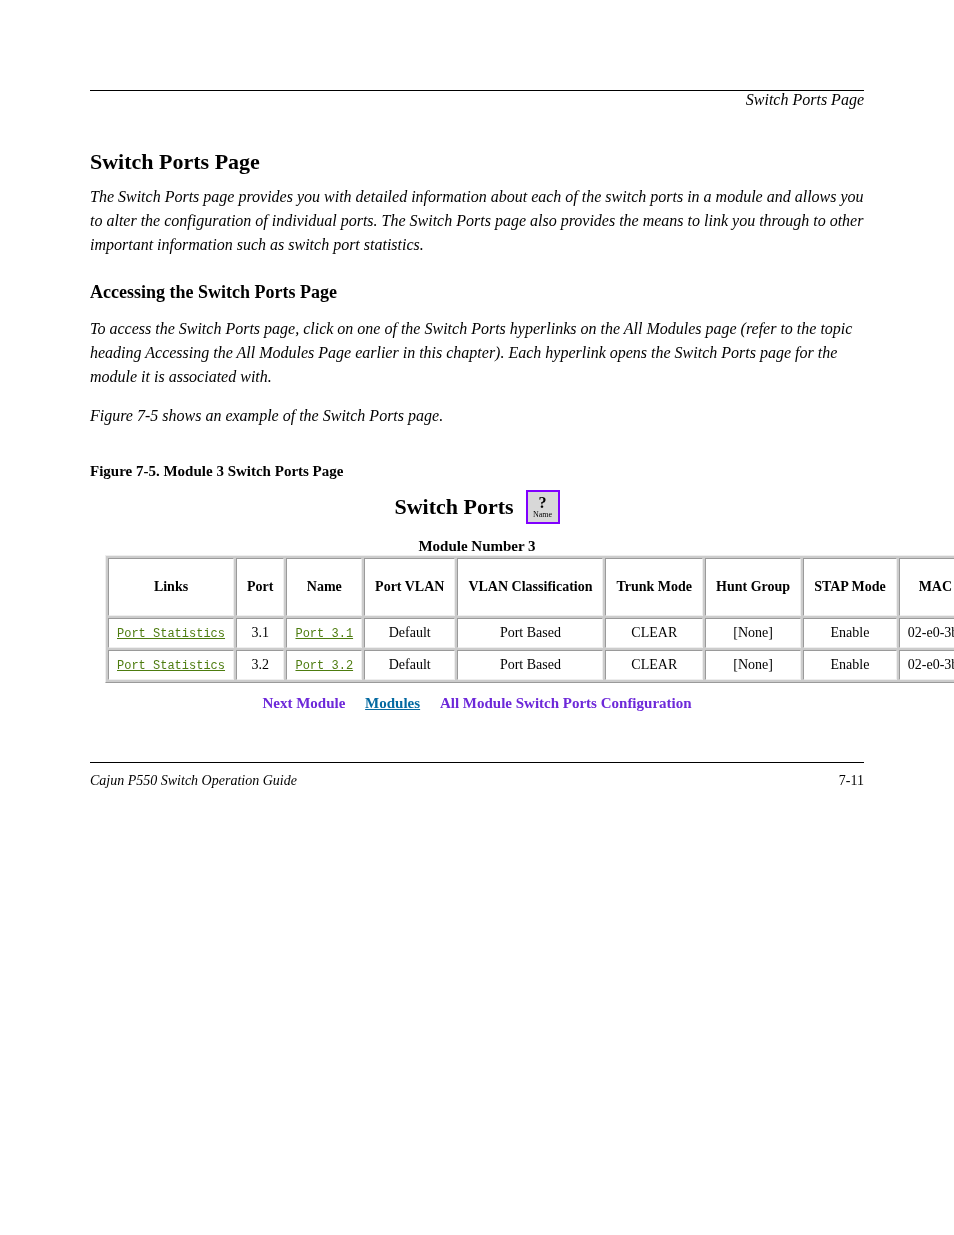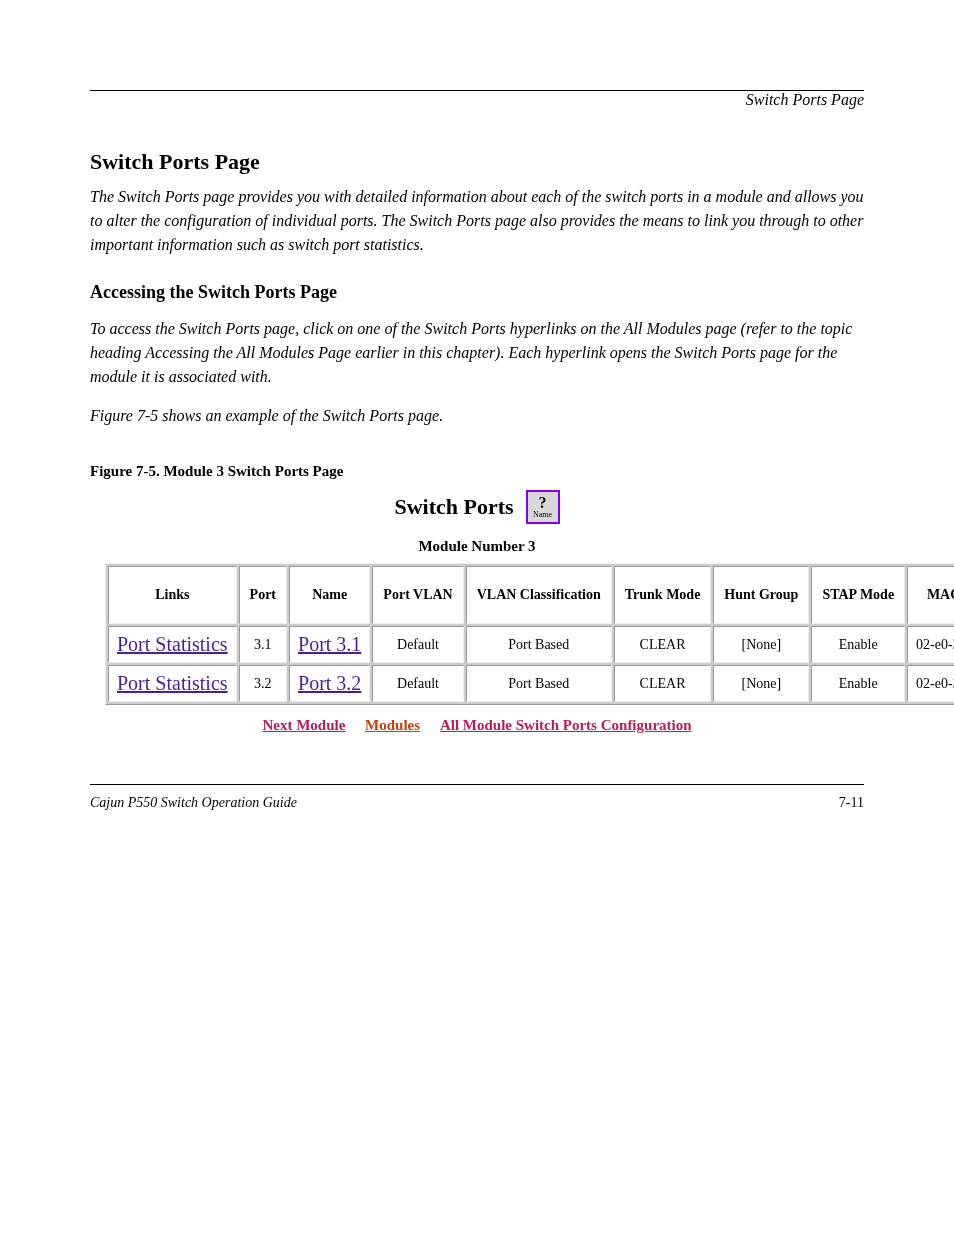--- a/index.html
+++ b/index.html
@@ -78,21 +78,21 @@
   .help-q {
     font-size: 16px;
     font-weight: bold;
     line-height: 1;
     color: #000;
   }
   .module-num {
     text-align: center;
     font-weight: bold;
     font-size: 15px;
-    margin-bottom: 8px;
+    margin-bottom: 0;
   }
   
   table.ports {
     border-collapse: separate;
     border-spacing: 2px;
     margin: 0 auto;
     background: #ccc;
     border: 1px outset #eee;
   }
   table.ports th, table.ports td {
@@ -103,40 +103,39 @@
     text-align: center;
     vertical-align: middle;
   }
   table.ports th {
     font-weight: bold;
     font-size: 14px;
     white-space: nowrap;
     padding: 20px 10px;
   }
   .mono-link {
-    font-family: Liberation Serif, serif;
-    color: #4c1d95;
+    font-family: Liberation Mono, monospace;
+    color: #4d7c0f;
     text-decoration: underline;
-    font-size: 20px;
+    font-size: 12px;
     white-space: nowrap;
   }
   .nowrap { white-space: nowrap; }
   .bottom-links {
     text-align: center;
     margin-top: 12px;
     font-size: 15px;
   }
   .bottom-links .lnk {
-    color: #be185d;
-    text-decoration: underline;
+    color: #6d28d9;
     font-weight: bold;
     margin: 7px 8px;
   }
   .bottom-links .plain {
-    color: #c2410c;
+    color: #0369a1;
     text-decoration: underline;
     font-weight: bold;
     margin: 0 8px;
   }
   .footer-rule {
     border: none;
     border-top: 1.5px solid #000;
     margin: 50px 0 10px 0;
   }
   .footer {

